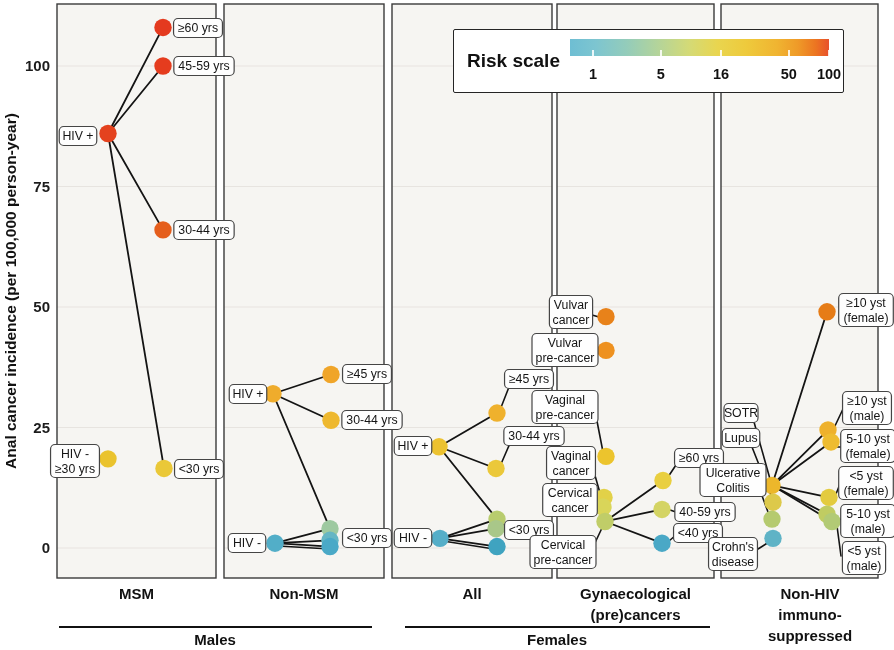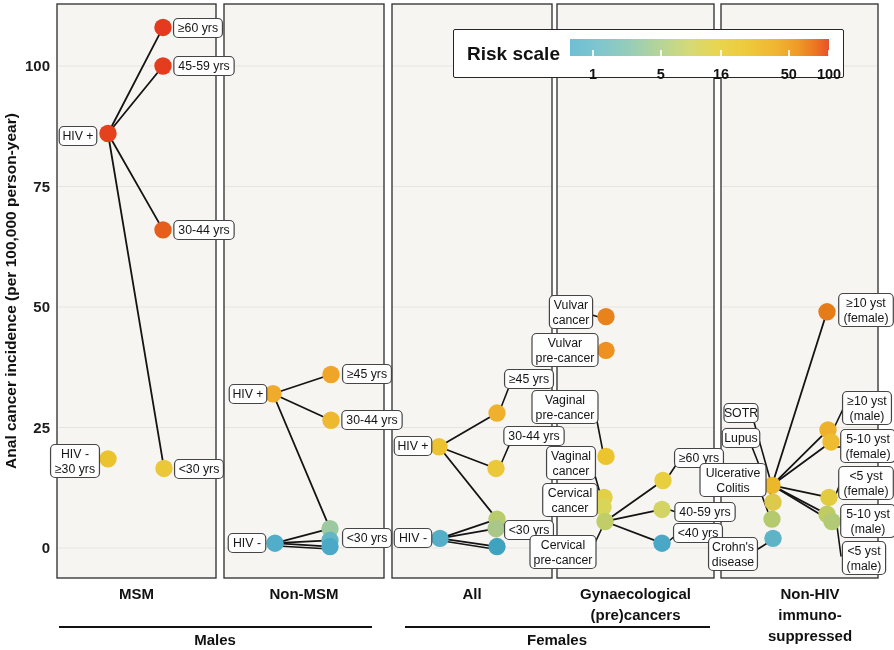--- a/index.html
+++ b/index.html
@@ -5,21 +5,21 @@
   html,body{margin:0;padding:0;background:#fff;}
   .fig{position:relative;width:894px;height:650px;background:#ffffff;
        font-family:"Liberation Sans",sans-serif;overflow:hidden;}
   .fig svg{position:absolute;left:0;top:0;}
   svg text{font-family:"Liberation Sans",sans-serif;}
   .axis-title{font-size:15.5px;font-weight:bold;fill:#111;}
   .ytick{font-size:15px;font-weight:bold;fill:#1c1c1c;}
   .panel-label{font-size:15px;font-weight:bold;fill:#111;}
   .group-label{font-size:15px;font-weight:bold;fill:#111;}
   .boxtext{font-size:12.3px;fill:#151515;}
-  .legend{position:absolute;left:453px;top:29px;width:391px;height:49px;
+  .legend{position:absolute;left:453px;top:29px;width:391px;height:64px;
           background:#fff;border:1.7px solid #252525;border-radius:2px;
           box-sizing:border-box;z-index:5;}
   .legend-title{position:absolute;left:13px;top:50%;transform:translateY(-50%);
           font-size:19px;font-weight:bold;color:#111;}
   .legend-bar{position:absolute;left:116px;top:9px;width:259px;height:17px;}
   .legend-bar .bartick{position:absolute;bottom:0;width:2px;height:6px;
           background:rgba(255,255,255,0.85);}
   .legend-num{position:absolute;top:36px;width:34px;text-align:center;
           font-size:14.5px;font-weight:bold;color:#111;}
 </style>

